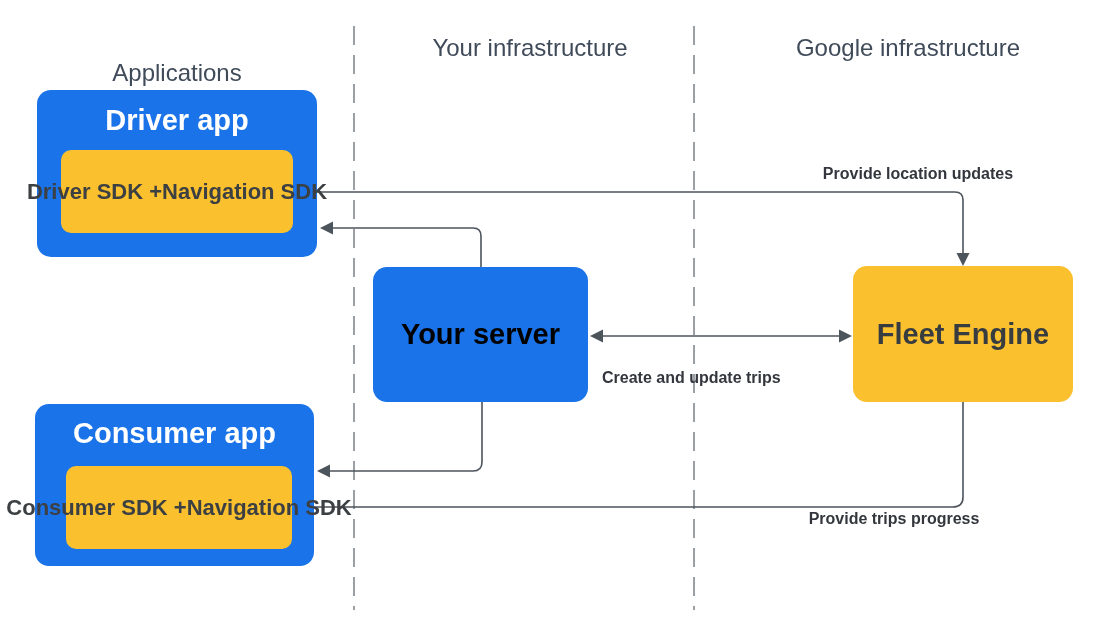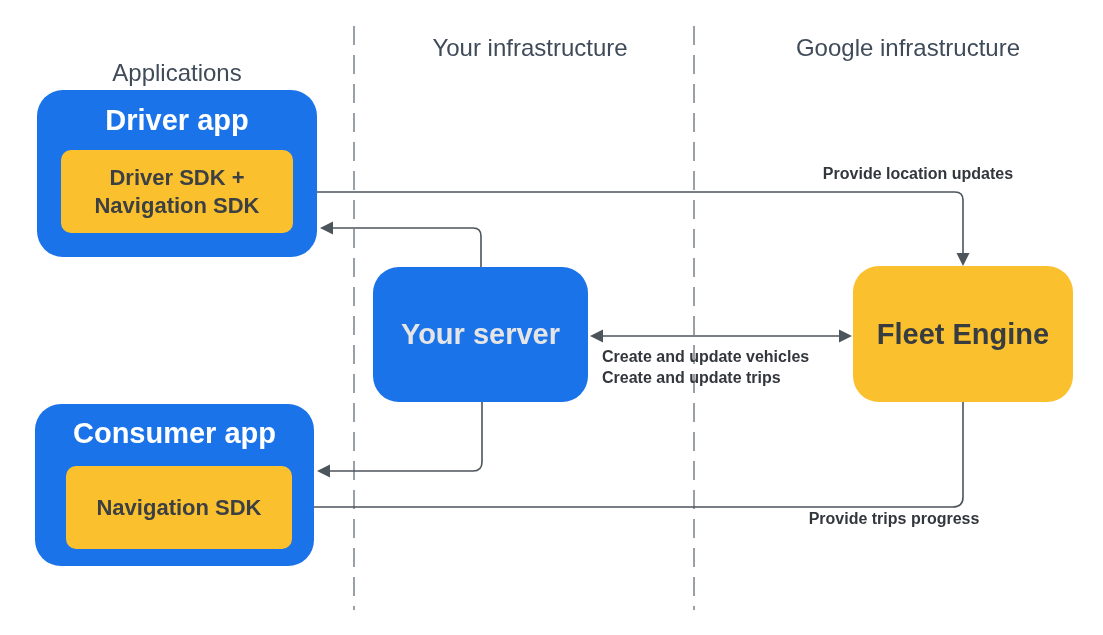--- a/index.html
+++ b/index.html
@@ -46,21 +46,21 @@
       to bottom,
       var(--c-dashed-line) 0px, var(--c-dashed-line) 19px,
       transparent 19px, transparent 29px
     );
   }
   .divider.d1 { left: 353px; }
   .divider.d2 { left: 693px; }
 
   .node {
     position: absolute;
-    border-radius: 26px;
+    border-radius: 14px;
     box-sizing: border-box;
   }
   .node.blue   { background: var(--c-blue); }
   .node.yellow { background: var(--c-yellow); padding-left: 46px; }
 
   .node-title {
     position: absolute;
     left: 0; right: 0;
     text-align: center;
     font-weight: 700;
@@ -79,29 +79,29 @@
   .center-title {
     position: absolute;
     inset: 0;
     display: flex;
     align-items: center;
     justify-content: center;
     font-weight: 700;
     font-size: 29px;
     white-space: nowrap;
   }
-  .your-server  .center-title { color: #e5e5e5; }
+  .your-server  .center-title { color: #000000; }
   .fleet-engine .center-title { color: #373C41; }
 
   .sdk-box {
     position: absolute;
     background: var(--c-yellow);
     border-radius: 10px;
     display: flex;
-    flex-direction: column;
+    flex-direction: row;
     align-items: center;
     justify-content: center;
     font-weight: 700;
     font-size: 22px;
     line-height: 28px;
     color: var(--c-sdk-text);
     text-align: center;
     white-space: nowrap;
   }
   .driver-app   .sdk-box { left: 24px; top: 60px; width: 232px; height: 83px; }
@@ -169,30 +169,30 @@
     <div class="node-title">Driver app</div>
     <div class="sdk-box">
       <span>Driver SDK +</span>
       <span>Navigation SDK</span>
     </div>
   </div>
 
   <div class="node blue consumer-app">
     <div class="node-title">Consumer app</div>
     <div class="sdk-box">
+      <span>Consumer SDK +</span>
       <span>Navigation SDK</span>
     </div>
   </div>
 
   <div class="node blue your-server">
     <div class="center-title">Your server</div>
   </div>
 
   <div class="node yellow fleet-engine">
     <div class="center-title">Fleet Engine</div>
   </div>
 
   <div class="edge-label lbl-location">Provide location updates</div>
-  <div class="edge-label lbl-vehicles">Create and update vehicles</div>
   <div class="edge-label lbl-trips">Create and update trips</div>
   <div class="edge-label lbl-progress">Provide trips progress</div>
 
 </div>
 
 </body></html>

